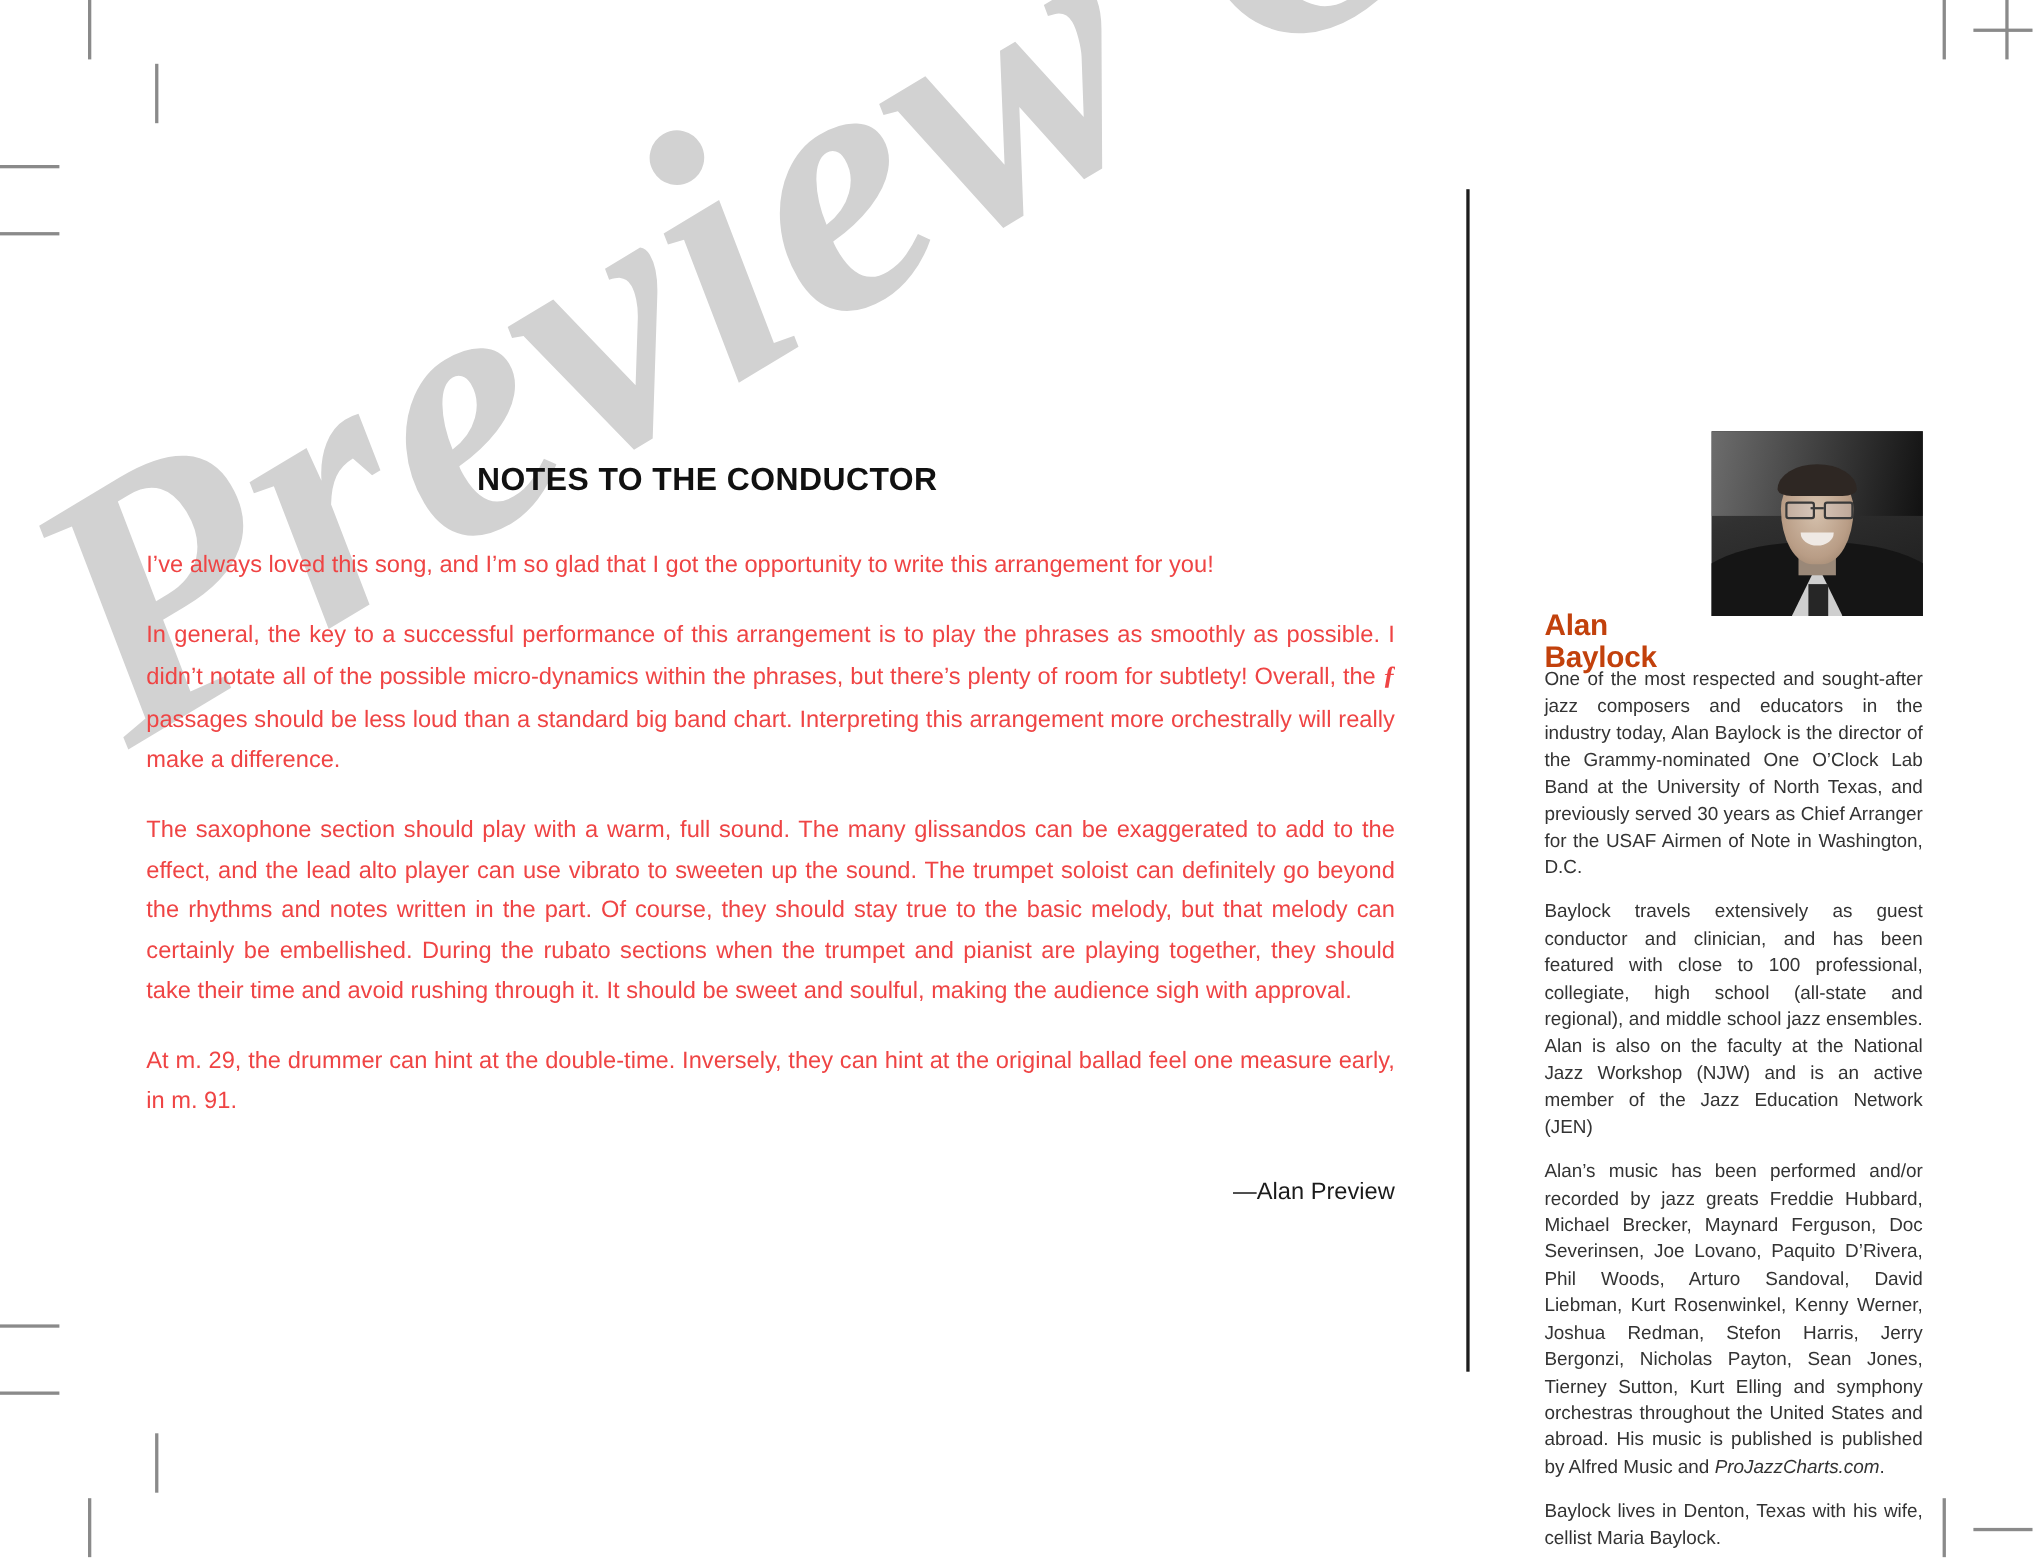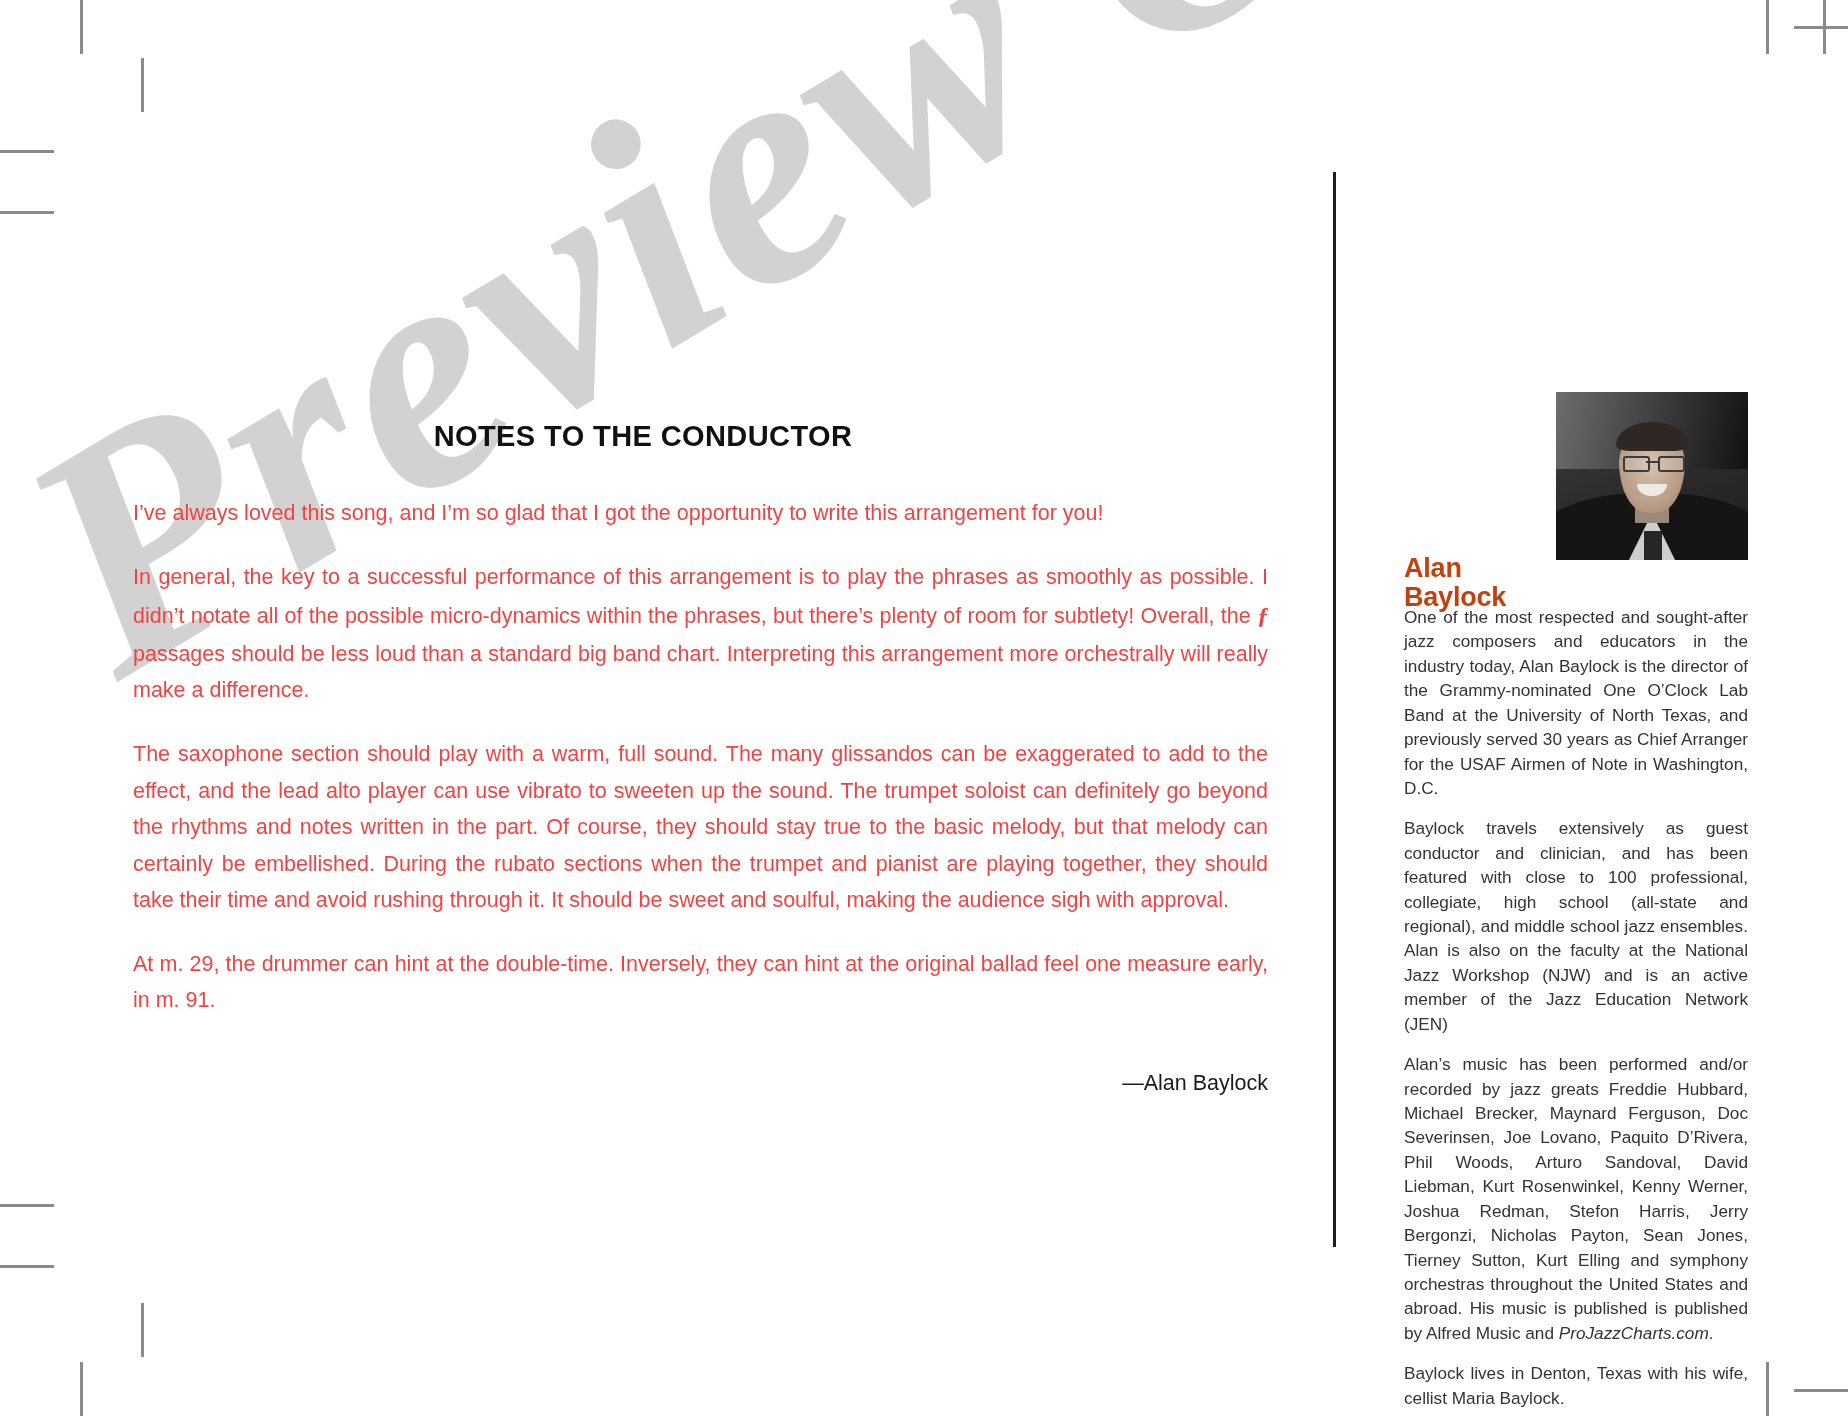--- a/index.html
+++ b/index.html
@@ -243,21 +243,21 @@
 
       <p class="note-para">I’ve always loved this song, and I’m so glad that I got the opportunity to write this arrangement for you!</p>
 
       <p class="note-para"><span>In general, the key to a successful performance of this arrangement is to play the phrases as smoothly as possible. I didn’t notate all of the possible micro-dynamics within the phrases, but there’s plenty of room for subtlety! Overall, the </span><span class="dyn-glyph">ƒ</span><span> passages should be less loud than a standard big band chart. Interpreting this arrangement more orchestrally will really make a difference.</span></p>
 
       <p class="note-para">The saxophone section should play with a warm, full sound. The many glissandos can be exaggerated to add to the effect, and the lead alto player can use vibrato to sweeten up the sound. The trumpet soloist can definitely go beyond the rhythms and notes written in the part. Of course, they should stay true to the basic melody, but that melody can certainly be embellished. During the rubato sections when the trumpet and pianist are playing together, they should take their time and avoid rushing through it. It should be sweet and soulful, making the audience sigh with approval.</p>
 
       <p class="note-para">At m. 29, the drummer can hint at the double-time. Inversely, they can hint at the original ballad feel one measure early, in m. 91.</p>
 
 
-      <div id="signature">—Alan Baylock</div>
+      <div id="signature">—Alan Preview</div>
     </div>
 
     <div id="bio-col">
 
       <div id="bio-head">
         <div id="bio-photo">
           <div class="ph-bg"></div>
           <div class="ph-wall"></div>
           <div class="ph-suit"></div>
           <div class="ph-shirt"></div>

